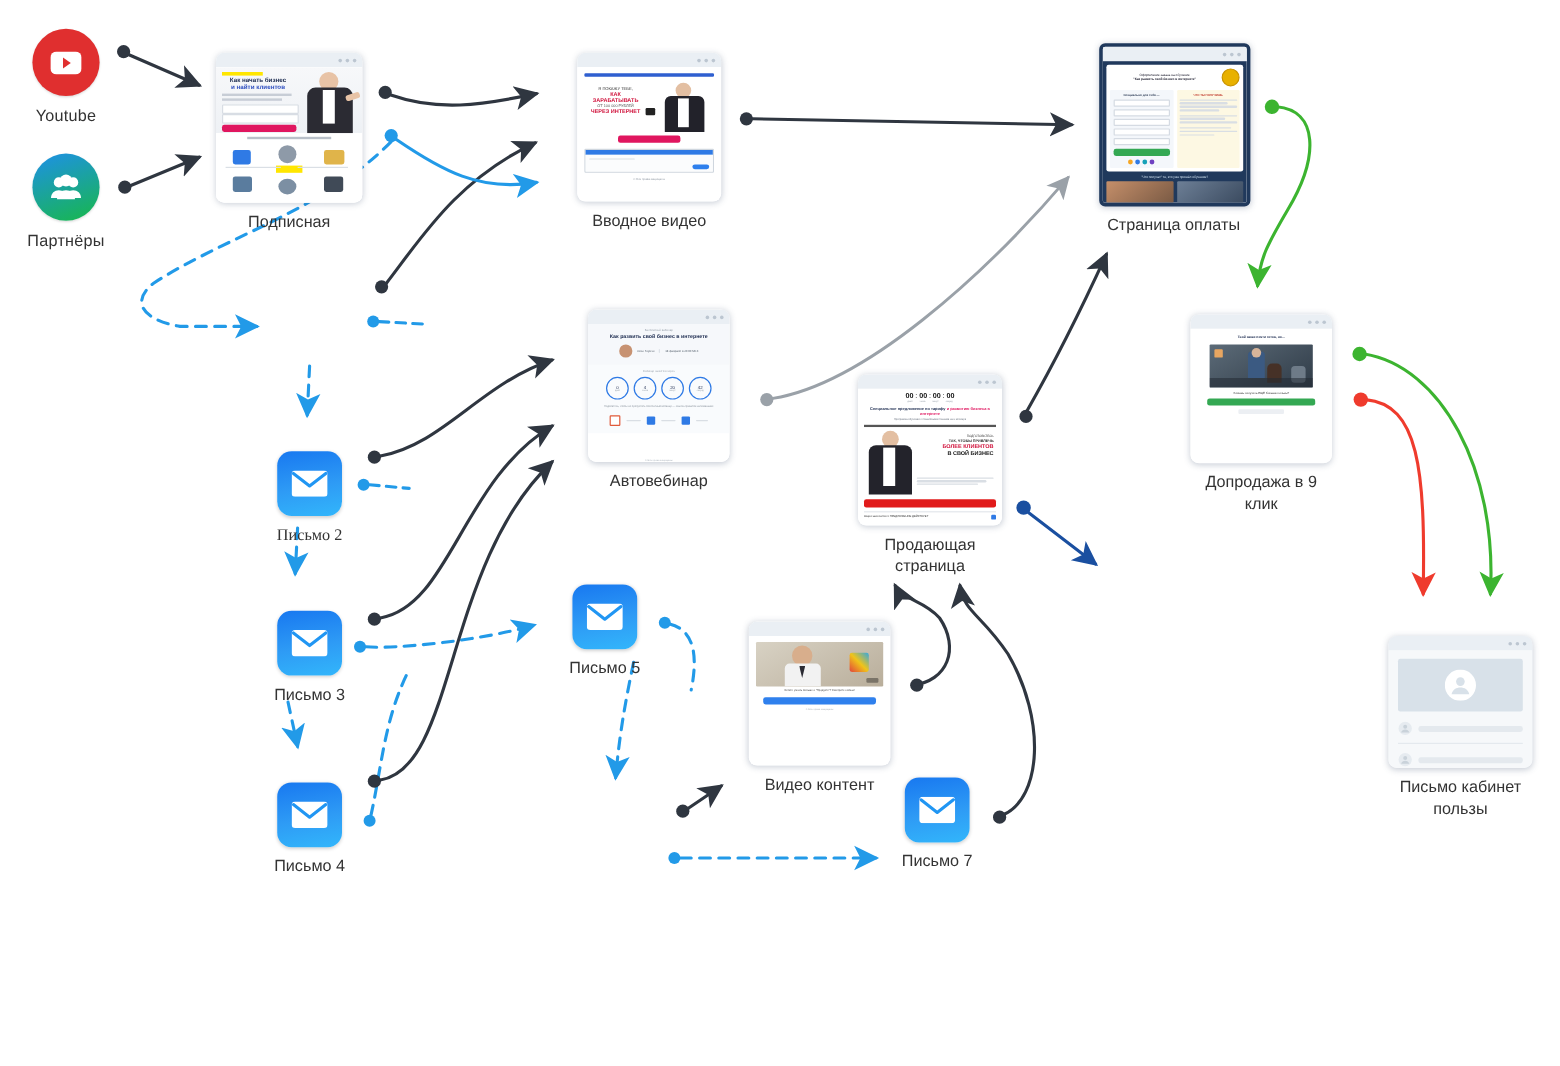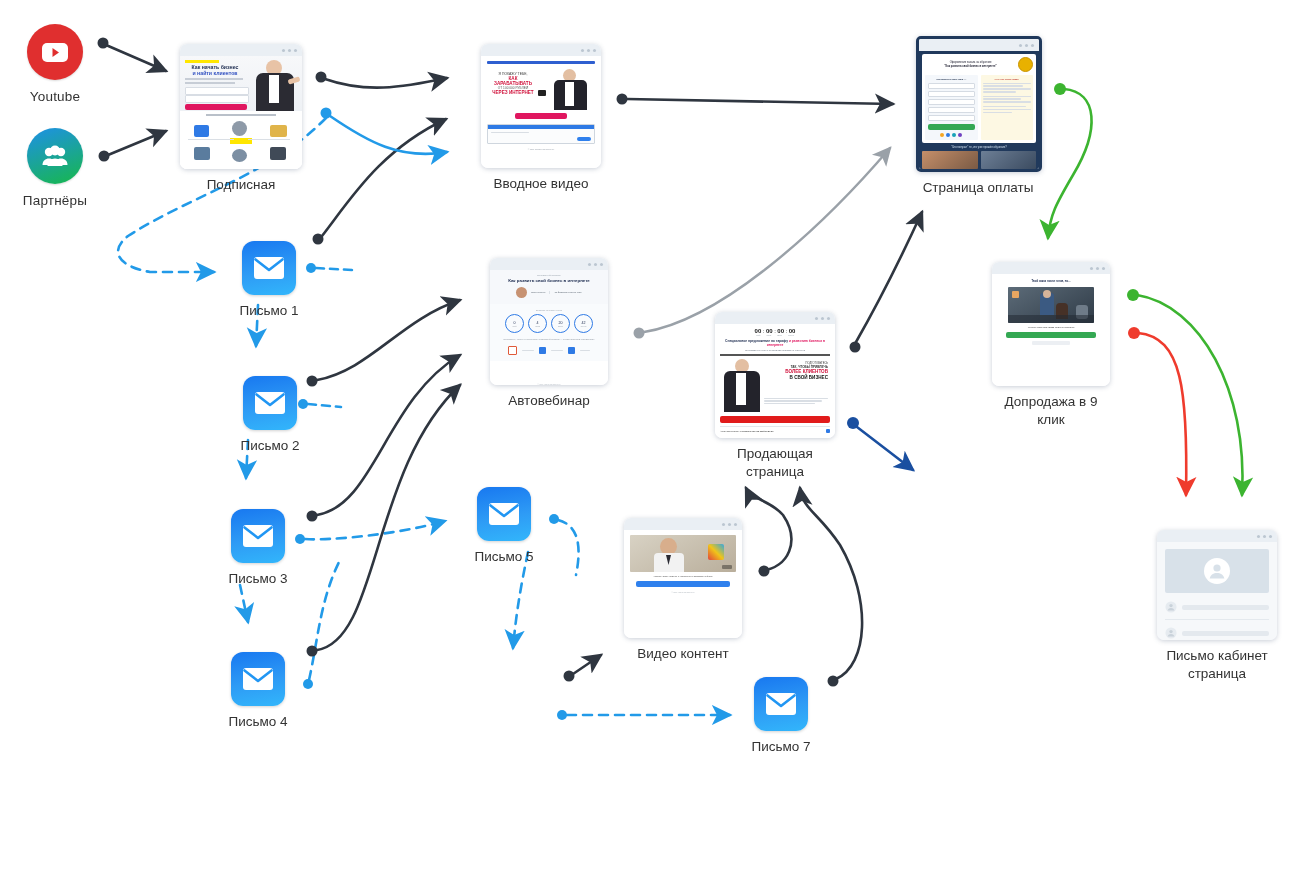--- a/index.html
+++ b/index.html
@@ -543,21 +543,21 @@
             <circle cx="13" cy="13" r="12" fill="#e6ebf0"></circle>
             <circle cx="13" cy="10" r="3.6" fill="#c9d2da"></circle>
             <path d="M5.6 20.5c1-4 4-5.6 7.4-5.6s6.4 1.6 7.4 5.6z" fill="#c9d2da"></path>
           </svg>
           <div style="flex:1;height:5px;background:#e4e9ee;border-radius:2px;"></div>
         </div>
       </div>
     </div>
     <div class="mock-label">
       <span>Письмо кабинет</span><br>
-      <span>страница</span>
+      <span>пользы</span>
     </div>
   </div>
 
   <div class="node mock-node" style="left:622px;top:518px;width:122px;">
     <div class="mock" style="width:118px;">
       <div class="bar">
           <i></i>
           <i></i>
           <i></i>
         </div>
@@ -570,31 +570,22 @@
           <div style="position:absolute;right:4px;bottom:3px;width:10px;height:4px;background:rgba(0,0,0,.35);border-radius:1px;"></div>
         </div>
         <div style="text-align:center;font-size:2.3px;color:#444;margin-top:3px;line-height:1.3;">Хотите узнать больше о "Продукте"? Смотрите сейчас!</div>
         <div class="bluebtn" style="height:6px;margin:3px 6px 0;"></div>
         <div style="text-align:center;font-size:2.1px;color:#b1b8bf;margin-top:4px;">© Все права защищены</div>
       </div>
     </div>
     <div class="mock-label">Видео контент</div>
   </div>
 
-  <div class="node mail-node" style="left:204px;top:241px;">
-    <div class="mail">
-      <svg width="30" height="22" viewBox="0 0 30 22" aria-hidden="true">
-        <rect x="0" y="0" width="30" height="22" rx="3" fill="#ffffff"></rect>
-        <path d="M1.5 2.5 L15 13 L28.5 2.5" fill="none" stroke="#2196f3" stroke-width="2.6" stroke-linejoin="round" stroke-linecap="round"></path>
-      </svg>
-    </div>
-    <div class="mail-label">Письмо 1</div>
-  </div>
-
-  <div class="node mail-node" style="left:205px;top:376px;">
+
+  <div class="node mail-node" style="left:193px;top:376px;font-family:Liberation Serif, serif;">
     <div class="mail">
       <svg width="30" height="22" viewBox="0 0 30 22" aria-hidden="true">
         <rect x="0" y="0" width="30" height="22" rx="3" fill="#ffffff"></rect>
         <path d="M1.5 2.5 L15 13 L28.5 2.5" fill="none" stroke="#2196f3" stroke-width="2.6" stroke-linejoin="round" stroke-linecap="round"></path>
       </svg>
     </div>
     <div class="mail-label">Письмо 2</div>
   </div>
 
   <div class="node mail-node" style="left:193px;top:509px;">
@@ -621,21 +612,21 @@
     <div class="mail">
       <svg width="30" height="22" viewBox="0 0 30 22" aria-hidden="true">
         <rect x="0" y="0" width="30" height="22" rx="3" fill="#ffffff"></rect>
         <path d="M1.5 2.5 L15 13 L28.5 2.5" fill="none" stroke="#2196f3" stroke-width="2.6" stroke-linejoin="round" stroke-linecap="round"></path>
       </svg>
     </div>
     <div class="mail-label">Письмо 5</div>
   </div>
 
 
-  <div class="node mail-node" style="left:716px;top:677px;">
+  <div class="node mail-node" style="left:716px;top:648px;">
     <div class="mail">
       <svg width="30" height="22" viewBox="0 0 30 22" aria-hidden="true">
         <rect x="0" y="0" width="30" height="22" rx="3" fill="#ffffff"></rect>
         <path d="M1.5 2.5 L15 13 L28.5 2.5" fill="none" stroke="#2196f3" stroke-width="2.6" stroke-linejoin="round" stroke-linecap="round"></path>
       </svg>
     </div>
     <div class="mail-label">Письмо 7</div>
   </div>
 
 </div>

